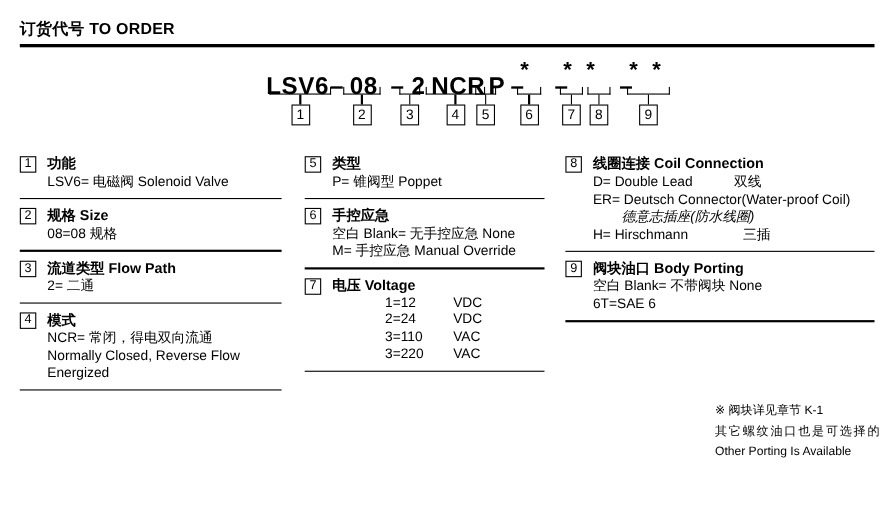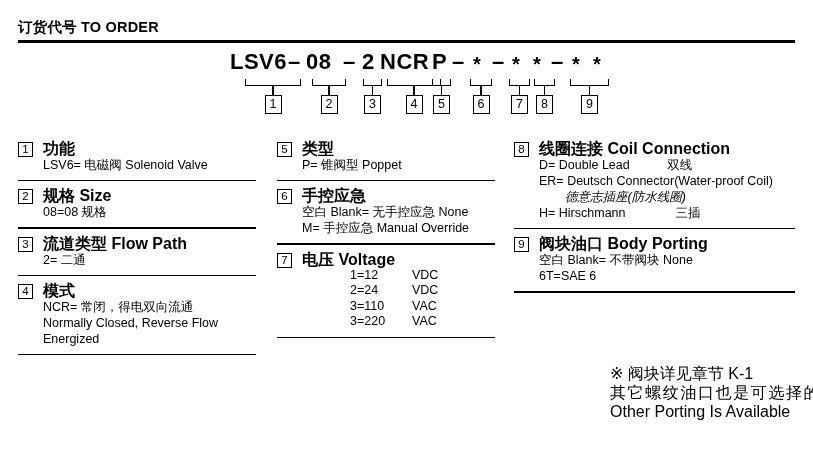--- a/index.html
+++ b/index.html
@@ -52,23 +52,24 @@
     left: 0;
     top: 0;
     width: 813px;
     height: 30px;
     font-size: 22px;
     font-weight: bold;
     letter-spacing: .5px;
   }
   .code-tok {
     position: absolute;
-    top: 0;
+    top: 16px;
     white-space: nowrap;
     line-height: 28px;
+    margin-left: 12px;
   }
   .code-star {
     position: absolute;
     top: 2px;
     white-space: nowrap;
     line-height: 28px;
     font-size: 20px;
     font-weight: bold;
   }
 
@@ -124,21 +125,21 @@
     top: 2px;
     width: 15px;
     height: 15px;
     border: 1.1px solid #000;
     box-sizing: border-box;
     font-size: 11.5px;
     line-height: 13px;
     text-align: center;
   }
   .entry-title {
-    font-size: 16px;
+    font-size: 13px;
     font-weight: bold;
     line-height: 17px;
     white-space: nowrap;
   }
   .entry-line {
     font-size: 12.5px;
     line-height: 16px;
     white-space: nowrap;
   }
   .entry-line.indent { padding-left: 26px; font-style: italic; }
@@ -167,23 +168,24 @@
   }
 
   
   .footnote {
     position: absolute;
     left: 610px;
     top: 364px;
     width: 200px;
   }
   .footnote-line {
-    font-size: 16px;
+    font-size: 11px;
     line-height: 19px;
     white-space: nowrap;
+    margin-left: 40px;
   }
   .fn-spread {
     letter-spacing: 1.6px;
   }
 </style>
 </head>
 <body>
 
 <div class="header">
   <div class="header-title">订货代号 TO ORDER</div>

